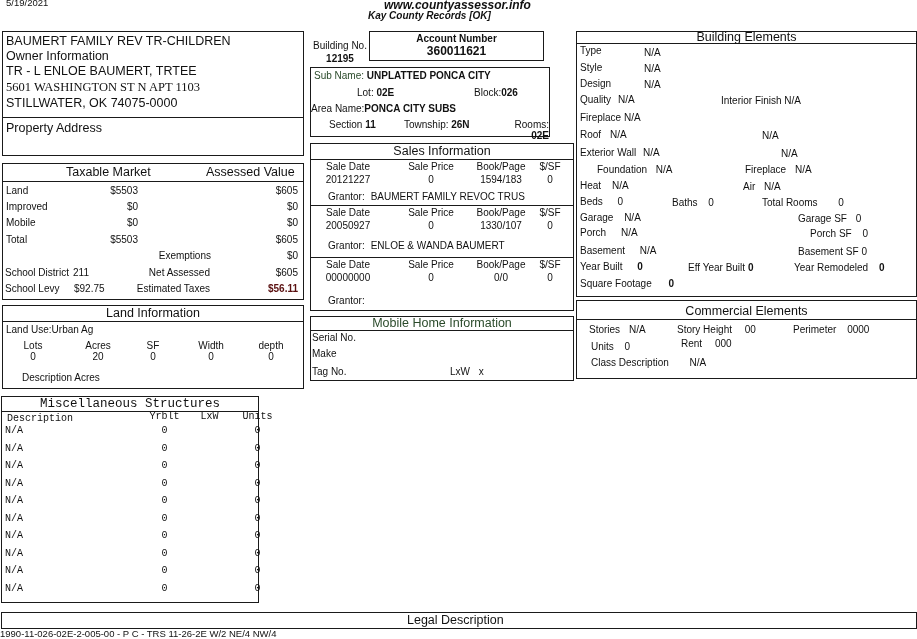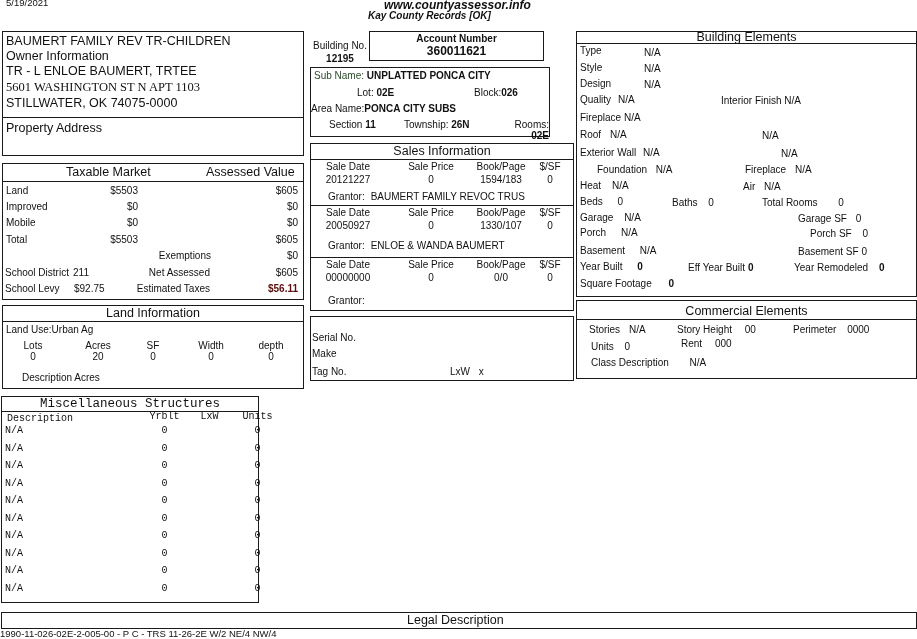--- a/index.html
+++ b/index.html
@@ -184,20 +184,21 @@
     <div>depth</div>
     <div>0</div>
   </div>
   <div class="abs" style="left:19px;top:66px;">
     <span>Description</span>
     <span>Acres</span>
   </div>
 </div>
 
 <div class="box t10" style="left:310px;top:316px;width:264px;height:65px;">
+  <div class="hdr-line title green" style="height:14px;line-height:12px;">Mobile Home Information</div>
   <div class="abs" style="left:1px;top:15px;">
     <span>Serial No.</span>
     <span></span>
   </div>
   <div class="abs" style="left:1px;top:31px;">
     <span>Make</span>
     <span></span>
   </div>
   <div class="abs" style="left:1px;top:49px;">
     <span>Tag No.</span>

